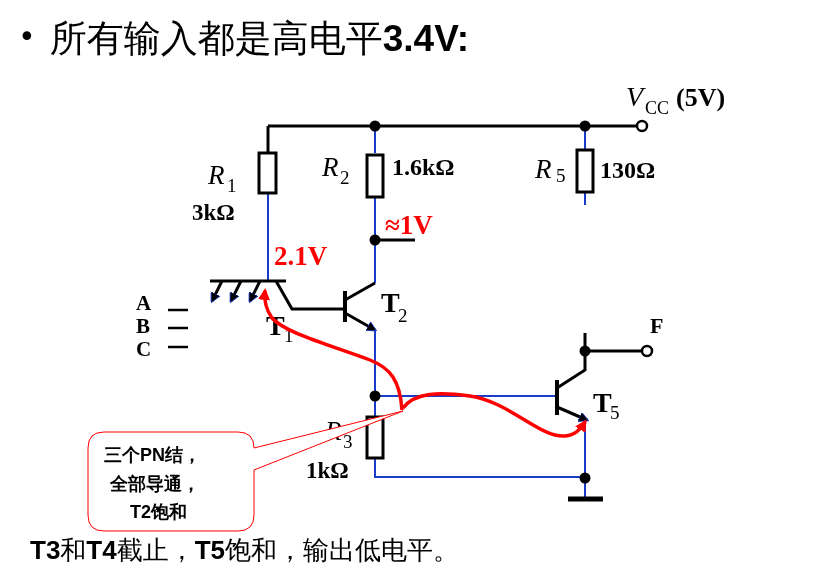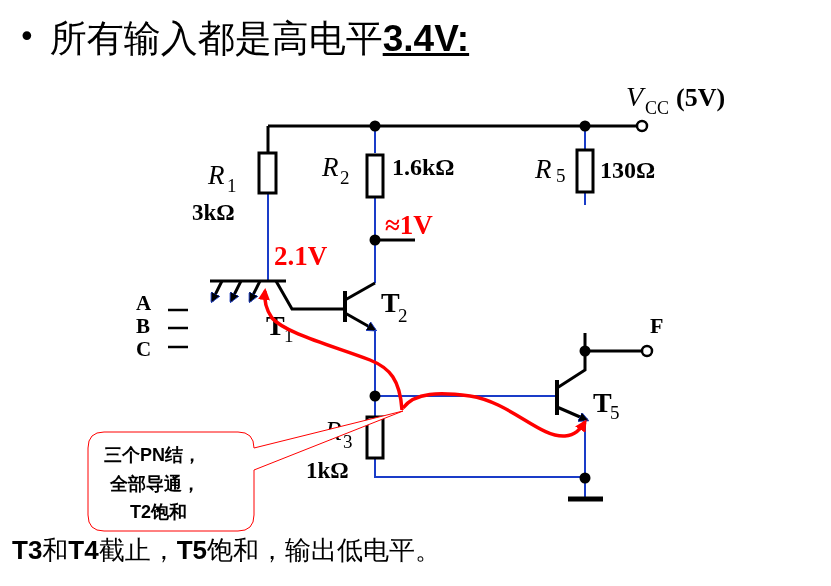--- a/index.html
+++ b/index.html
@@ -1,20 +1,20 @@
 <!DOCTYPE html>
 <html><head>
 <meta charset="utf-8">
 <style>
   html, body { margin: 0; padding: 0; background: #ffffff; }
   body { width: 831px; height: 586px; position: relative; overflow: hidden; font-family: "DejaVu Sans", sans-serif; }
   .title { position: absolute; left: 18px; top: 14px; font-size: 37px; color: #000; white-space: nowrap; }
   .title .bullet { font-size: 30px; margin-right: 14px; position: relative; top: -4px; }
-  .title .num { font-family: "Liberation Sans", sans-serif; font-weight: bold; text-decoration: underline; }
-  .bottom { position: absolute; left: 12px; top: 533px; font-size: 26px; color: #000; white-space: nowrap; font-family: "Liberation Sans", sans-serif; }
+  .title .num { font-family: "Liberation Sans", sans-serif; font-weight: bold; }
+  .bottom { position: absolute; left: 30px; top: 533px; font-size: 26px; color: #000; white-space: nowrap; font-family: "Liberation Sans", sans-serif; }
   .bottom b { font-weight: bold; }
   svg { position: absolute; left: 0; top: 0; }
   .lbl { font-family: "Liberation Serif", serif; fill: #000; }
   .lbl-b { font-family: "Liberation Serif", serif; font-weight: bold; fill: #000; }
   .red { font-family: "Liberation Serif", serif; font-weight: bold; fill: #ff0000; }
   .callout-text { font-family: "Liberation Sans", sans-serif; font-size: 18px; font-weight: bold; fill: #000; }
 </style>
 </head>
 <body>
 

